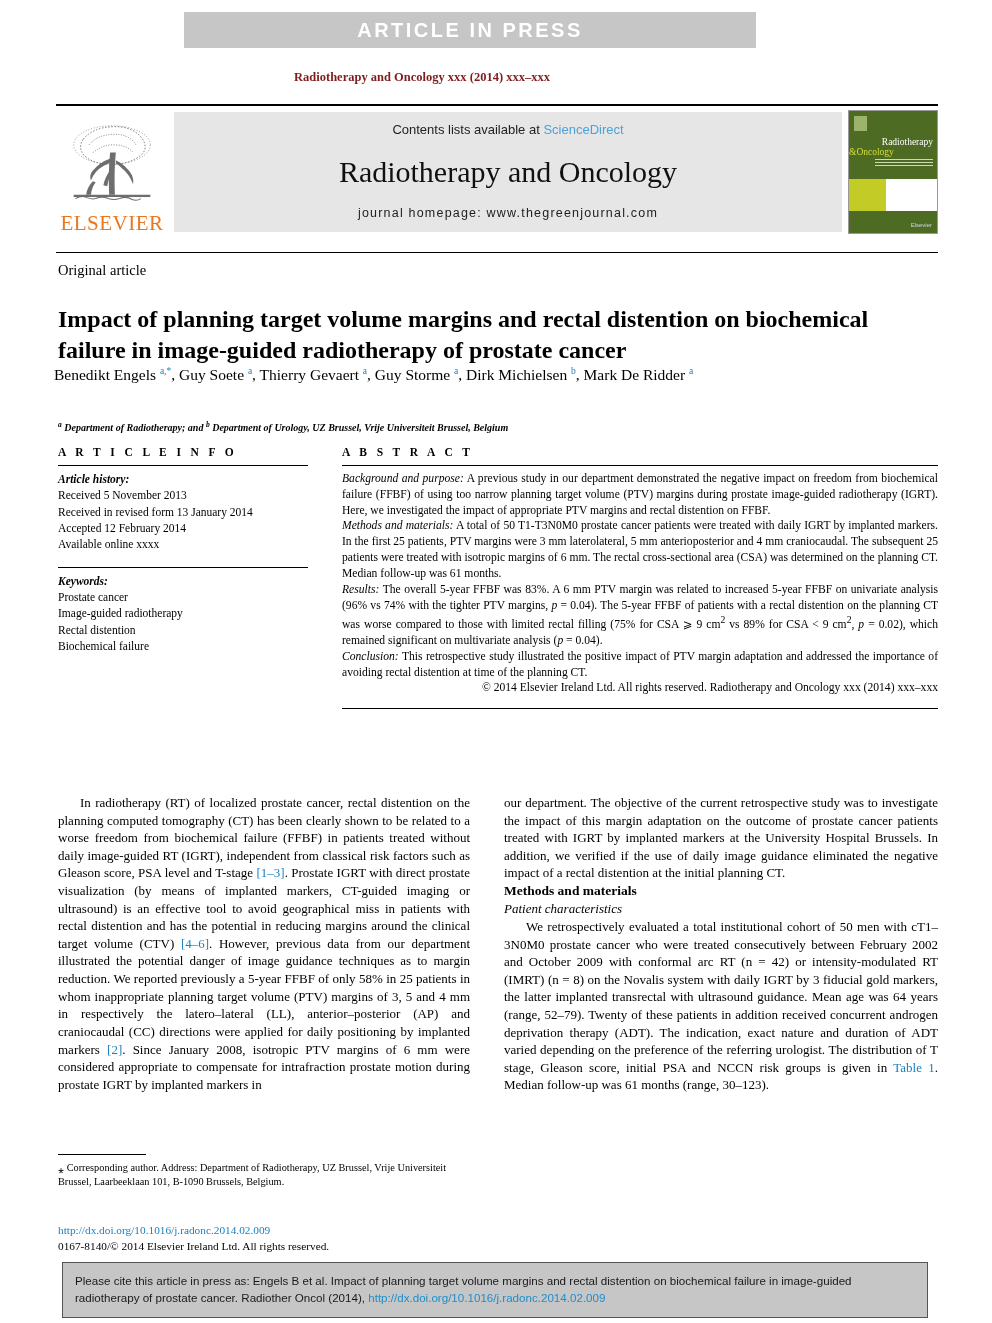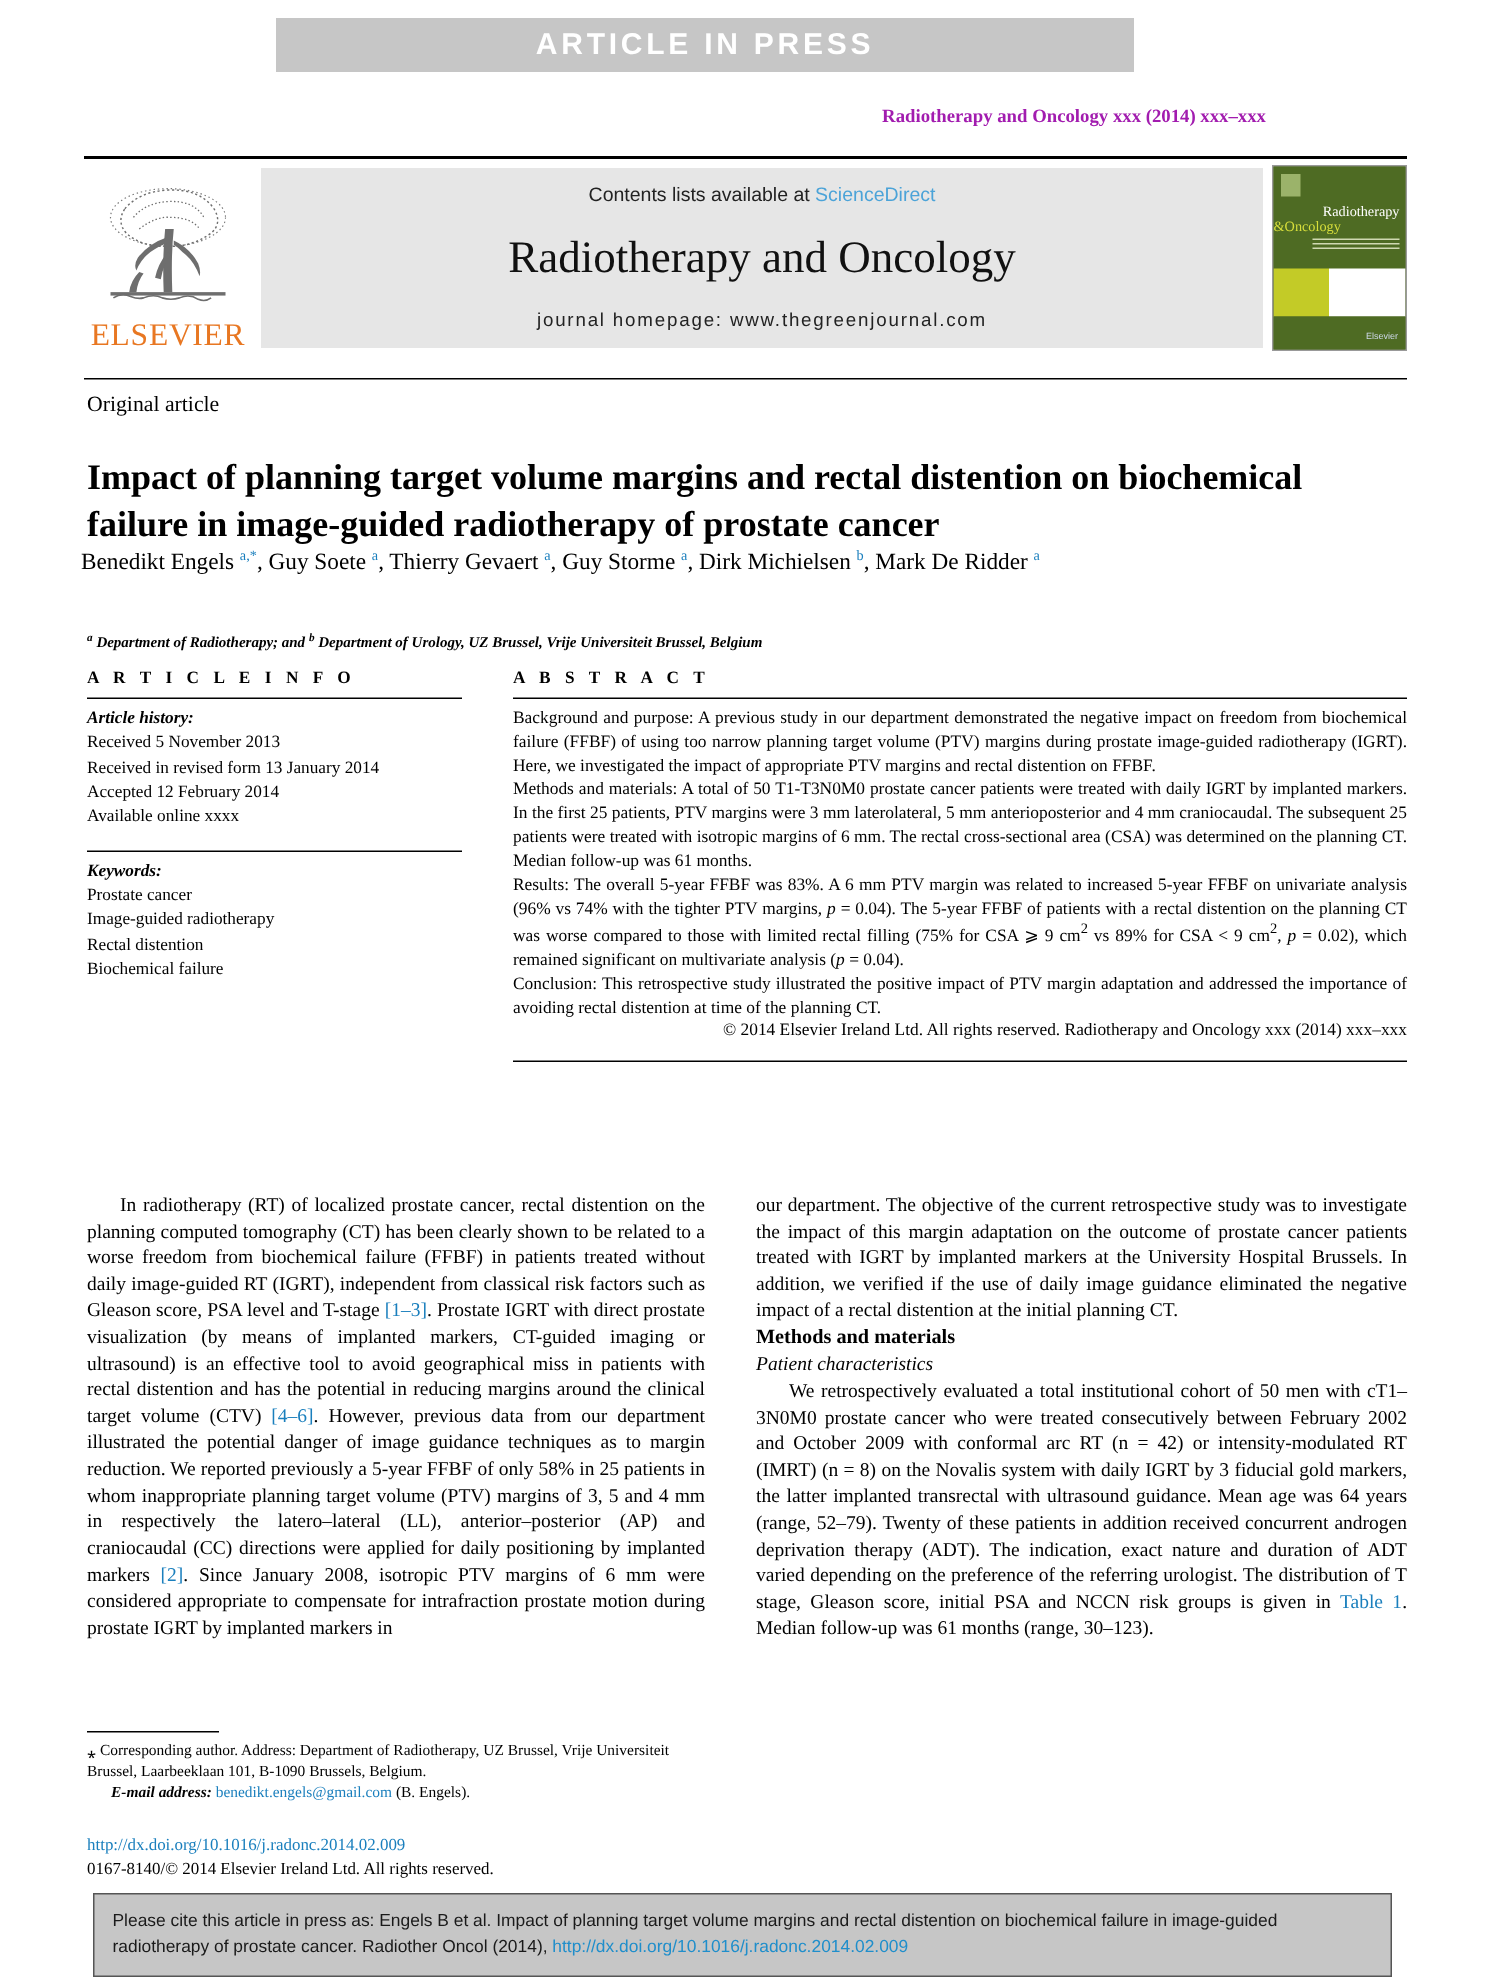--- a/index.html
+++ b/index.html
@@ -35,22 +35,22 @@
     font-size: 20px;
     letter-spacing: 2.5px;
   }
 
   
   .journal-ref {
     position: absolute;
     left: 0;
     top: 70px;
     width: 844px;
-    text-align: right;
-    color: #a21caf;
+    text-align: center;
+    color: #7f1d1d;
     font-family: "Liberation Serif", serif;
     font-weight: bold;
     font-size: 12.5px;
   }
 
   
   .masthead {
     position: absolute;
     left: 56px;
     top: 104px;
@@ -286,20 +286,21 @@
   .abs-body {
     font-size: 11.6px;
     line-height: 1.365;
     text-align: justify;
     font-family: "Liberation Serif", serif;
   }
   .abs-body p {
     margin: 0;
   }
   .abs-body .lead {
+    font-style: italic;
     margin-top: 14px;
   }
   .abs-copy {
     text-align: right;
     margin-top: 4px;
   }
 
   
   .col-left {
     position: absolute;
@@ -490,21 +491,20 @@
 <div class="col-right">
   <p style="text-indent:0">our department. The objective of the current retrospective study was to investigate the impact of this margin adaptation on the outcome of prostate cancer patients treated with IGRT by implanted markers at the University Hospital Brussels. In addition, we verified if the use of daily image guidance eliminated the negative impact of a rectal distention at the initial planning CT.</p>
   <p class="h2">Methods and materials</p>
   <p class="h3">Patient characteristics</p>
   <p>We retrospectively evaluated a total institutional cohort of 50 men with cT1–3N0M0 prostate cancer who were treated consecutively between February 2002 and October 2009 with conformal arc RT (n = 42) or intensity-modulated RT (IMRT) (n = 8) on the Novalis system with daily IGRT by 3 fiducial gold markers, the latter implanted transrectal with ultrasound guidance. Mean age was 64 years (range, 52–79). Twenty of these patients in addition received concurrent androgen deprivation therapy (ADT). The indication, exact nature and duration of ADT varied depending on the preference of the referring urologist. The distribution of T stage, Gleason score, initial PSA and NCCN risk groups is given in <span class="lnk">Table 1</span>. Median follow-up was 61 months (range, 30–123).</p>
 </div>
 
 <div class="footnote-rule"></div>
 <div class="footnotes">
   <div><span class="star">⁎</span> Corresponding author. Address: Department of Radiotherapy, UZ Brussel, Vrije Universiteit Brussel, Laarbeeklaan 101, B-1090 Brussels, Belgium.</div>
-  <div style="text-indent:16px"><span class="em">E-mail address:</span> <span class="lnk">benedikt.engels@gmail.com</span><span> (B. Engels).</span></div>
 </div>
 <div class="doi-block">
   <div class="doi-url">http://dx.doi.org/10.1016/j.radonc.2014.02.009</div>
   <div>0167-8140/© 2014 Elsevier Ireland Ltd. All rights reserved.</div>
 </div>
 
 <div class="cite-box">
   <span>Please cite this article in press as: Engels B et al. Impact of planning target volume margins and rectal distention on biochemical failure in image-guided radiotherapy of prostate cancer. Radiother Oncol (2014), </span><span class="lnk2">http://dx.doi.org/10.1016/j.radonc.2014.02.009</span>
 </div>
 

